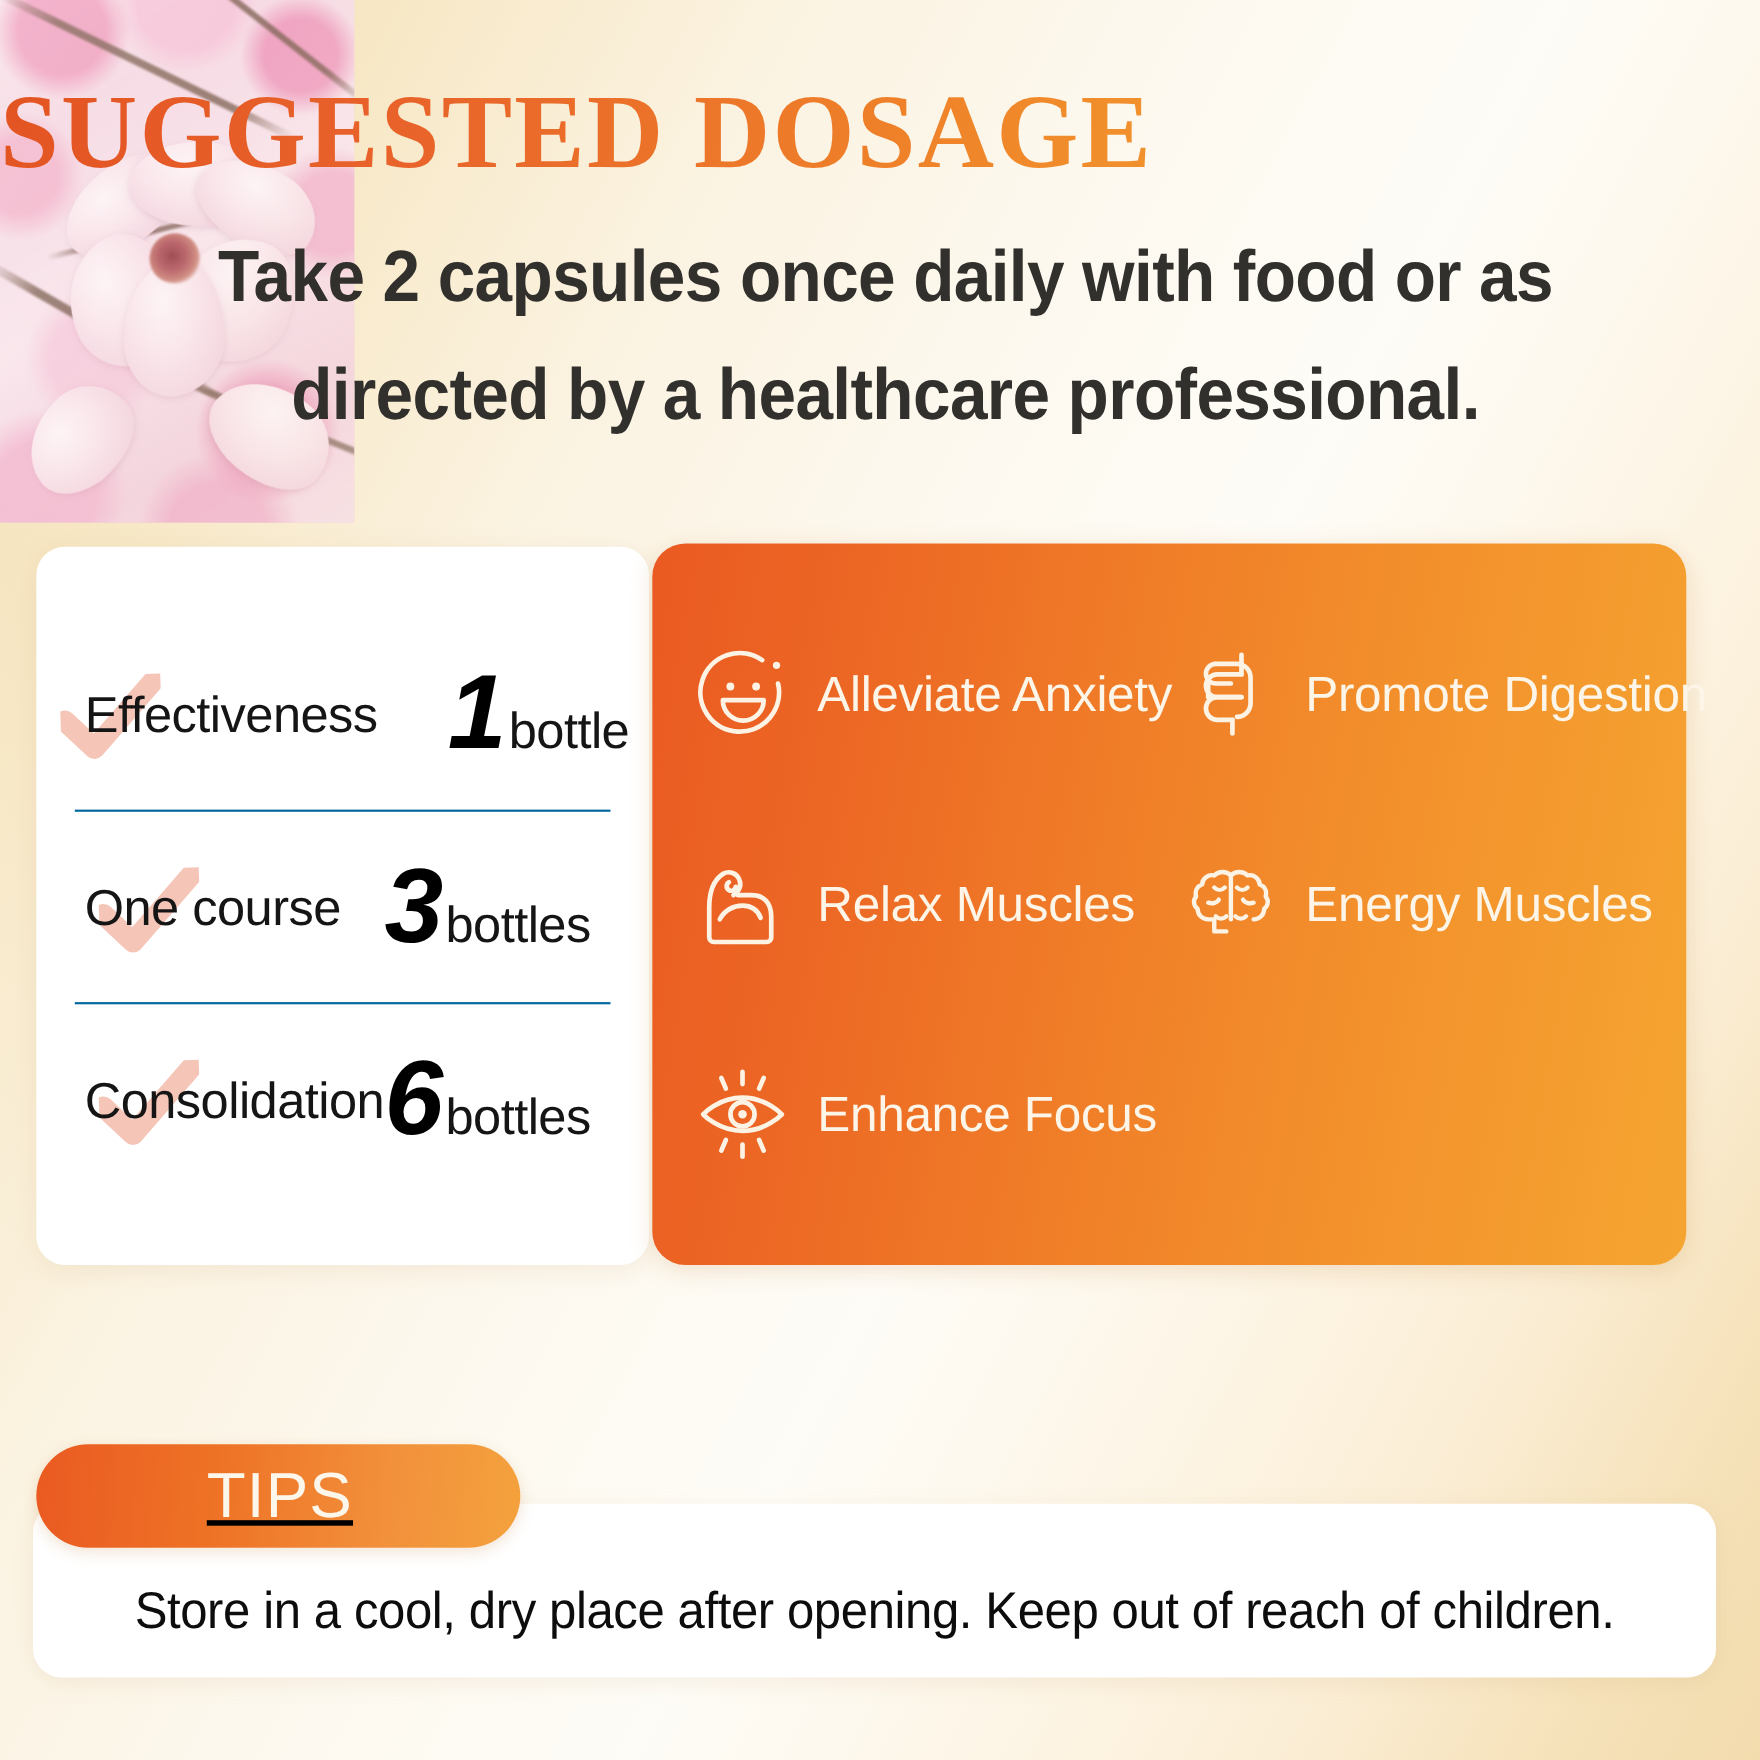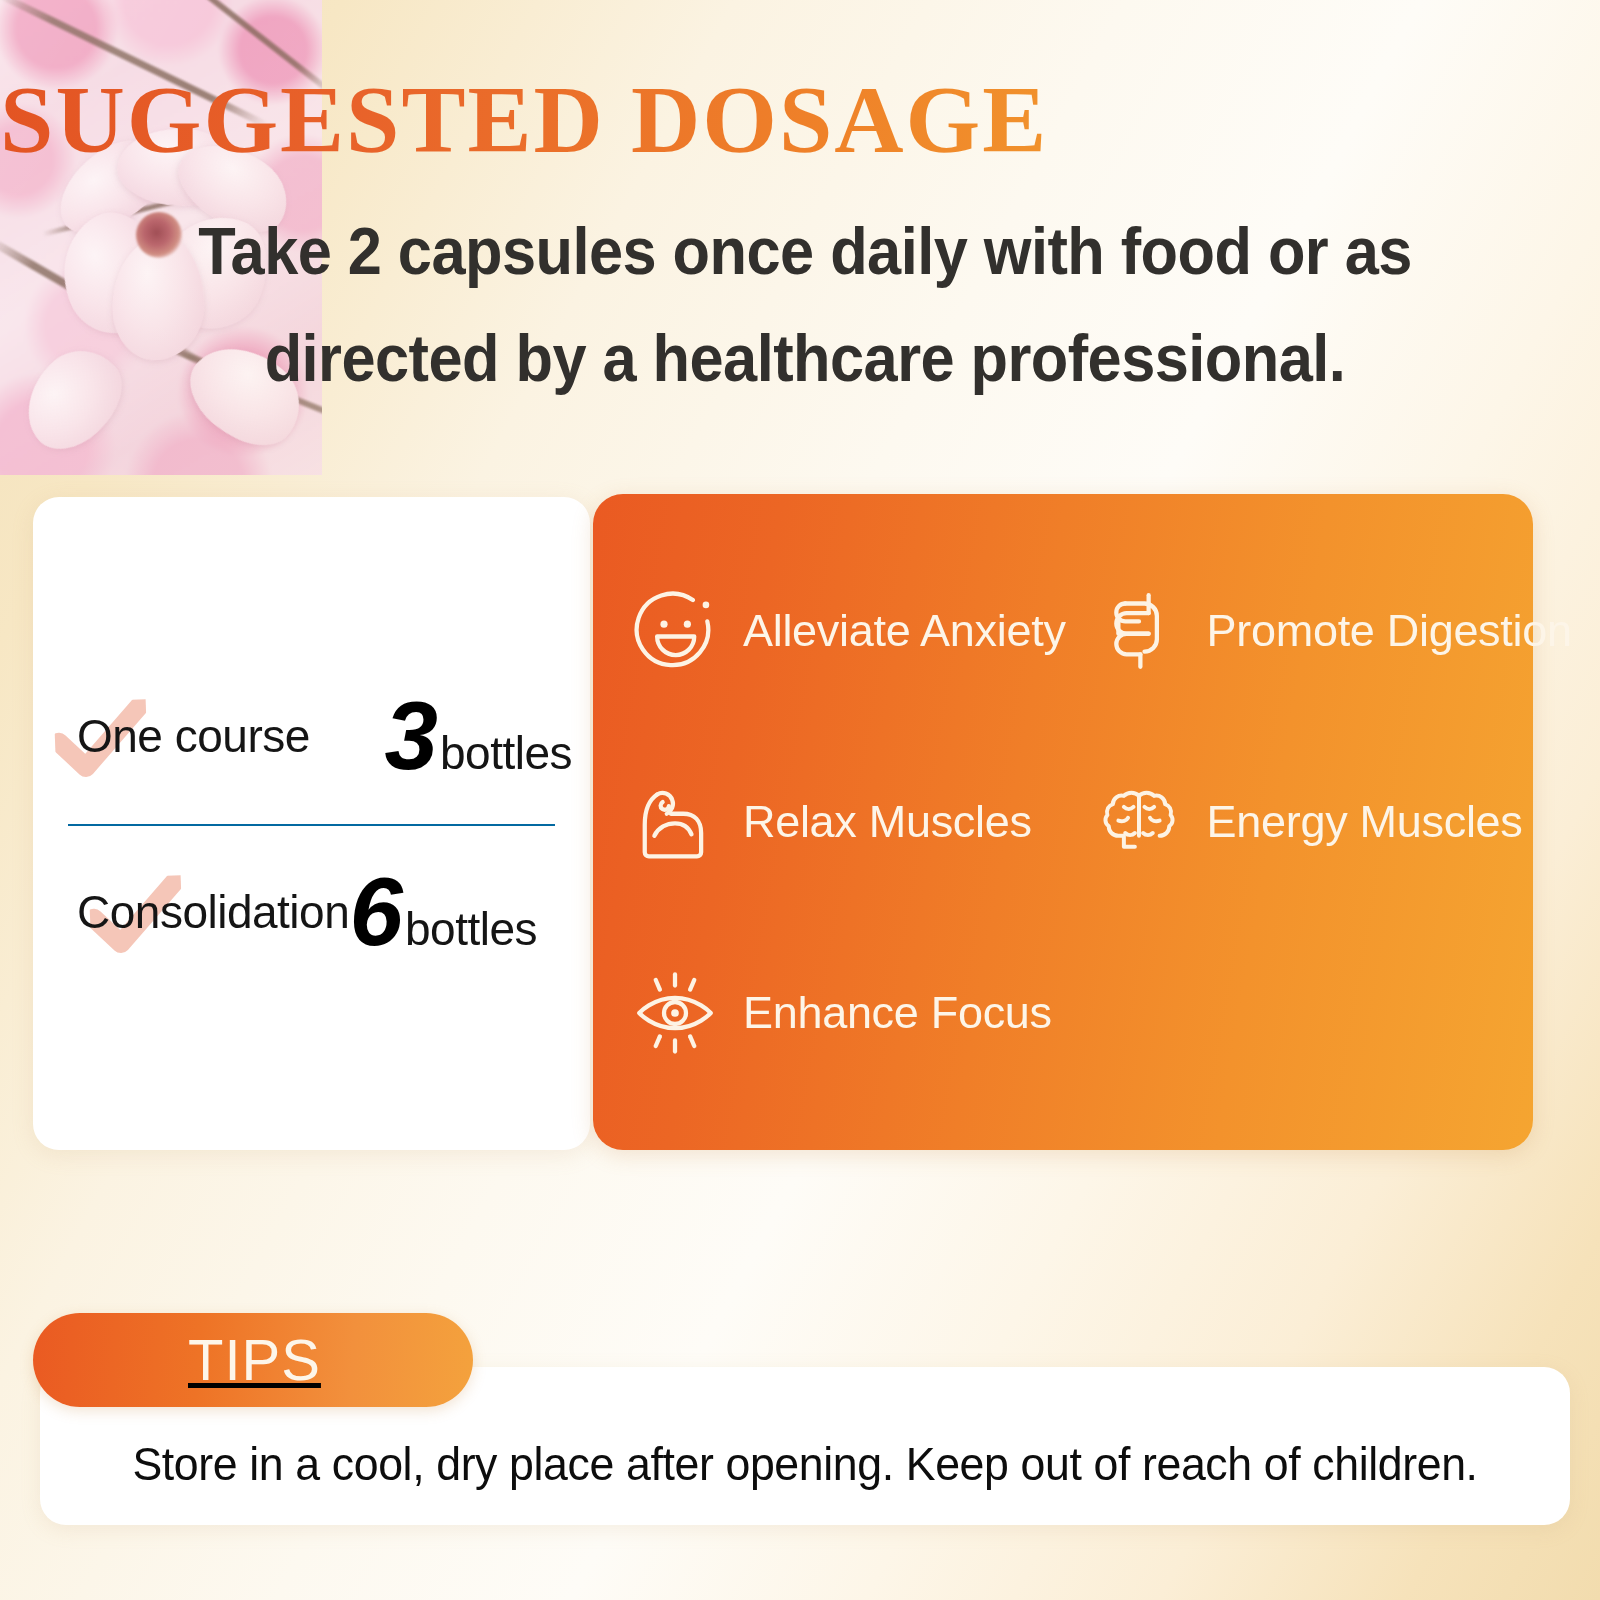--- a/index.html
+++ b/index.html
@@ -207,21 +207,21 @@
     top: 494px;
     width: 940px;
     height: 656px;
     border-radius: 30px;
     background: linear-gradient(100deg, #ea5a22 0%, #ec6624 18%, #f07e28 45%, #f3922c 70%, #f5a531 100%);
     box-shadow: 0 5px 22px rgba(196,130,60,.2);
     display: grid;
     grid-template-columns: 1fr 1fr;
     grid-template-rows: 1fr 1fr 1fr;
     padding: 42px 28px 42px 36px;
-    column-gap: 27px;
+    column-gap: 7px;
   }
   .benefit {
     display: flex;
     align-items: center;
     gap: 22px;
   }
   .benefit .bicon {
     flex: 0 0 auto;
     width: 92px;
     height: 92px;
@@ -253,21 +253,21 @@
   }
   .tips-pill .tips-text {
     font-size: 58px;
     color: #fdf6ea;
     letter-spacing: 1px;
     margin-left: 155px;
     line-height: 1;
   }
   .tips-card {
     position: absolute;
-    left: 40px;
+    left: 30px;
     top: 1367px;
     width: 1530px;
     height: 158px;
     background: #fff;
     border-radius: 26px;
     box-shadow: 0 5px 20px rgba(196,160,112,.15);
     display: flex;
     align-items: center;
     justify-content: center;
     z-index: 2;
@@ -304,20 +304,30 @@
     <div class="petal p8"></div>
     <div class="stamen"></div>
     <div class="photo-shade"></div>
   </div>
 
   <div class="title">SUGGESTED DOSAGE</div>
   <div class="subtitle">Take 2 capsules once daily with food or as directed by a healthcare professional.</div>
 
   <div class="dosage-card">
 
+    <div class="dose-row">
+      <svg class="check-mark" viewBox="0 0 92 78">
+        <path d="M4 40 L30 66 L86 6" fill="none" stroke="#f4c3b4" stroke-width="19" stroke-linecap="round" stroke-linejoin="round" opacity="0.95"></path>
+      </svg>
+      <span class="dose-label">Effectiveness</span>
+      <span class="dose-qty">
+        <span class="dose-num">1</span>
+        <span class="dose-unit">bottle</span>
+      </span>
+    </div>
 
     <div class="dose-row">
       <svg class="check-mark" viewBox="0 0 92 78">
         <path d="M4 40 L30 66 L86 6" fill="none" stroke="#f4c3b4" stroke-width="19" stroke-linecap="round" stroke-linejoin="round" opacity="0.95"></path>
       </svg>
       <span class="dose-label">One course</span>
       <span class="dose-qty">
         <span class="dose-num">3</span>
         <span class="dose-unit">bottles</span>
       </span>

